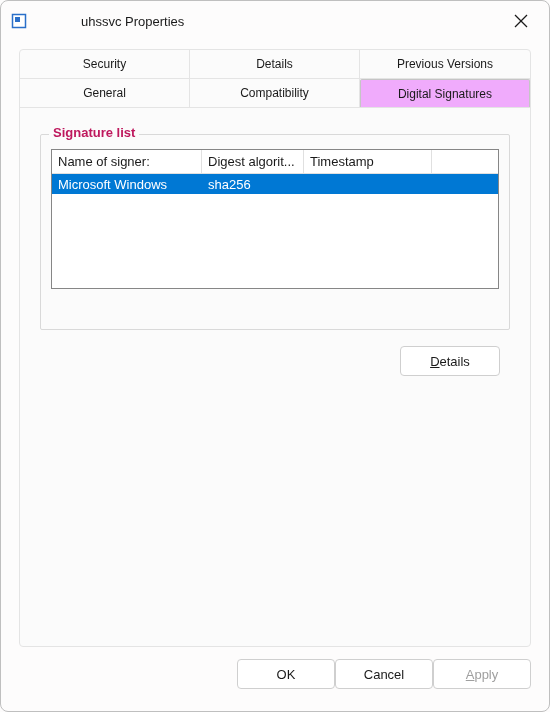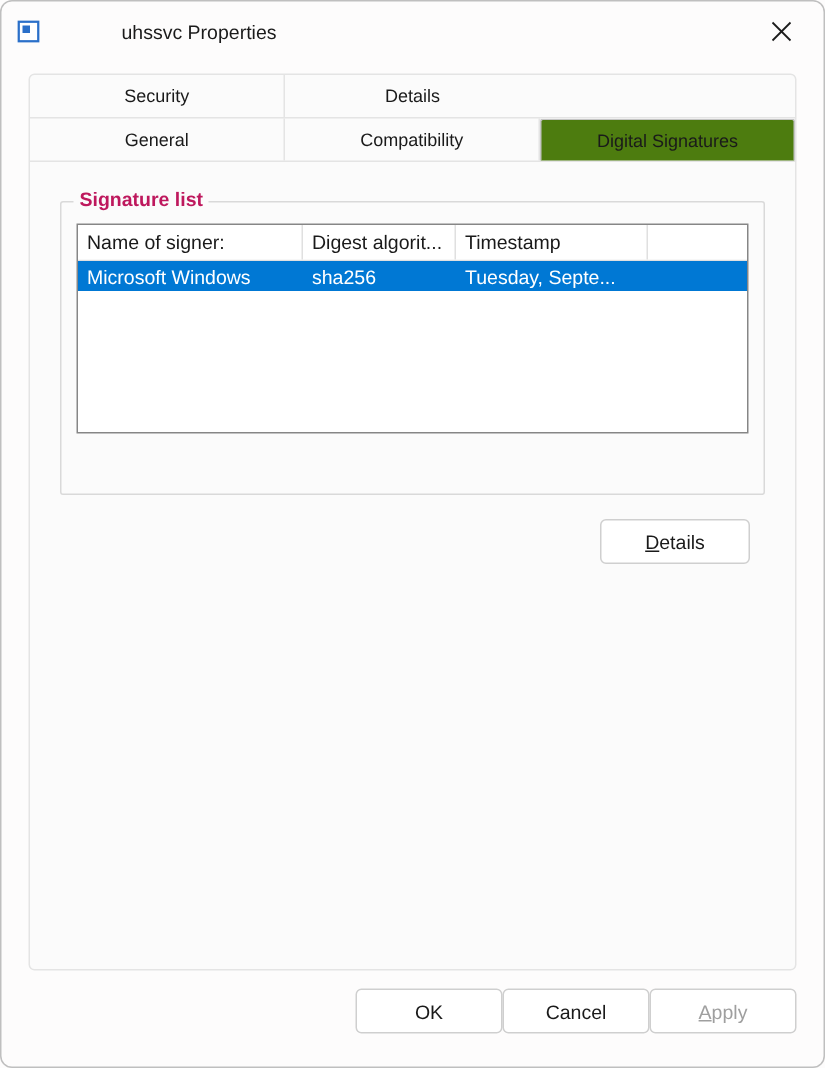--- a/index.html
+++ b/index.html
@@ -10,21 +10,21 @@
     .titlebar-icon svg { display: block; }
     .titlebar-title { flex: 1; font-size: 13px; color: #1a1a1a; }
     .titlebar-close { width: 36px; height: 36px; display: flex; align-items: center; justify-content: center; cursor: default; }
     .titlebar-close svg { width: 14px; height: 14px; }
 
     .content-area { position: absolute; top: 48px; left: 18px; right: 18px; bottom: 64px; background: #fbfbfb; border: 1px solid #e4e4e4; border-radius: 4px; }
     .tab { height: 28px; display: flex; align-items: center; justify-content: center; color: #1a1a1a; font-size: 12px; border-bottom: 1px solid #e4e4e4; border-right: 1px solid #e4e4e4; cursor: default; }
     .tab-row1 .tab { width: 33.333%; }
     .tab-row2 .tab { width: 33.333%; }
     .tab:last-child { border-right: none; }
-    .tab.active { background: #4d7c0f; border: 1px solid #c5c5c5; border-bottom: 1px solid #ffffff; border-radius: 2px 2px 0 0; position: relative; z-index: 2; }
+    .tab.active { background: #f0abfc; border: 1px solid #c5c5c5; border-bottom: 1px solid #ffffff; border-radius: 2px 2px 0 0; position: relative; z-index: 2; }
     .tab-row { display: flex; width: 100%; border-bottom: 1px solid #e4e4e4; }
     .tab-row .tab { border-bottom: none; }
     .tab-row1 { border-bottom: 1px solid #e4e4e4; }
 
     .tab-body { padding: 26px 20px 16px 20px; }
     
     .groupbox { position: relative; border: 1px solid #d9d9d9; border-radius: 2px; padding: 14px 10px 10px 10px; height: 196px; }
     .groupbox-label { position: absolute; top: -10px; left: 8px; background: #fbfbfb; padding: 0 4px; color: #be185d; font-weight: bold; }
     
     .listview { border: 1px solid #868686; background: #ffffff; height: 140px; overflow: hidden; }
@@ -64,20 +64,21 @@
         <line x1="1" y1="1" x2="13" y2="13" stroke="#1a1a1a" stroke-width="1.2"></line>
         <line x1="13" y1="1" x2="1" y2="13" stroke="#1a1a1a" stroke-width="1.2"></line>
       </svg>
   </div>
 </div>
 
 <div class="content-area">
   <div class="tab-row tab-row1">
     <div class="tab">Security</div>
     <div class="tab">Details</div>
+    <div class="tab">Previous Versions</div>
   </div>
   <div class="tab-row tab-row2">
     <div class="tab">General</div>
     <div class="tab">Compatibility</div>
     <div class="tab active">Digital Signatures</div>
   </div>
 
   <div class="tab-body">
     <div class="groupbox">
       <span class="groupbox-label">Signature list</span>
@@ -85,21 +86,20 @@
       <div class="listview">
         <div class="listview-header">
           <div class="listview-header-col col1">Name of signer:</div>
           <div class="listview-header-col col2">Digest algorit...</div>
           <div class="listview-header-col col3">Timestamp</div>
           <div class="listview-header-col col4"></div>
         </div>
         <div class="listview-row selected">
           <div class="cell col1">Microsoft Windows</div>
           <div class="cell col2">sha256</div>
-          <div class="cell col3">Tuesday, Septe...</div>
         </div>
       </div>
     </div>
 
     <div class="details-btn-row">
       <div class="btn">
           <span style="text-decoration:underline">D</span>
           <span>etails</span>
         </div>
     </div>

